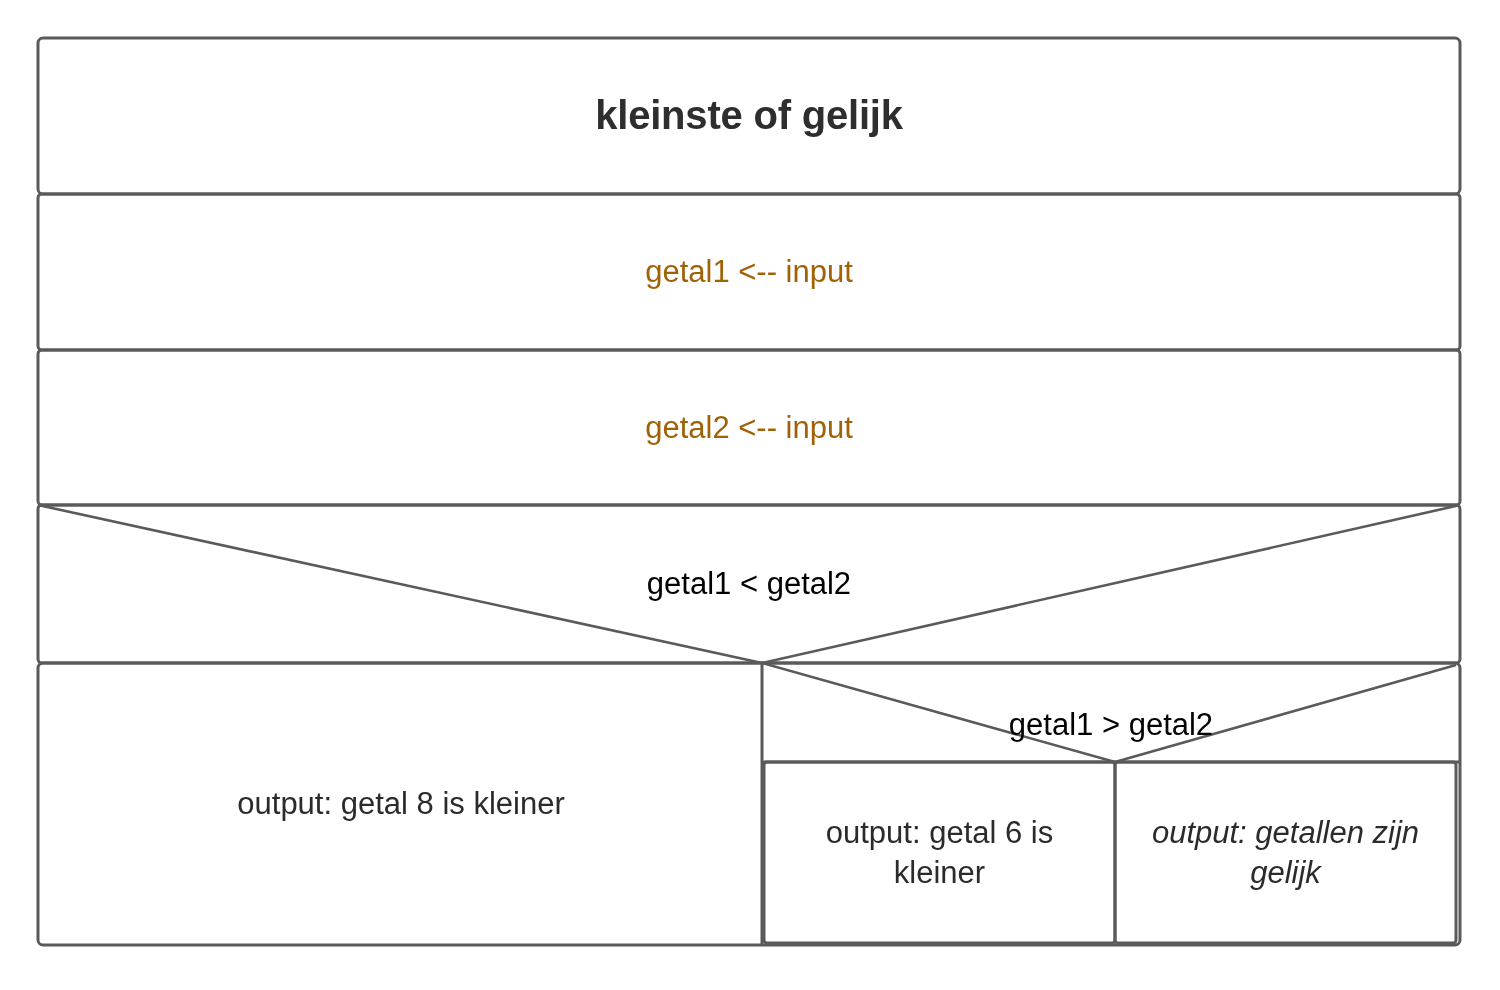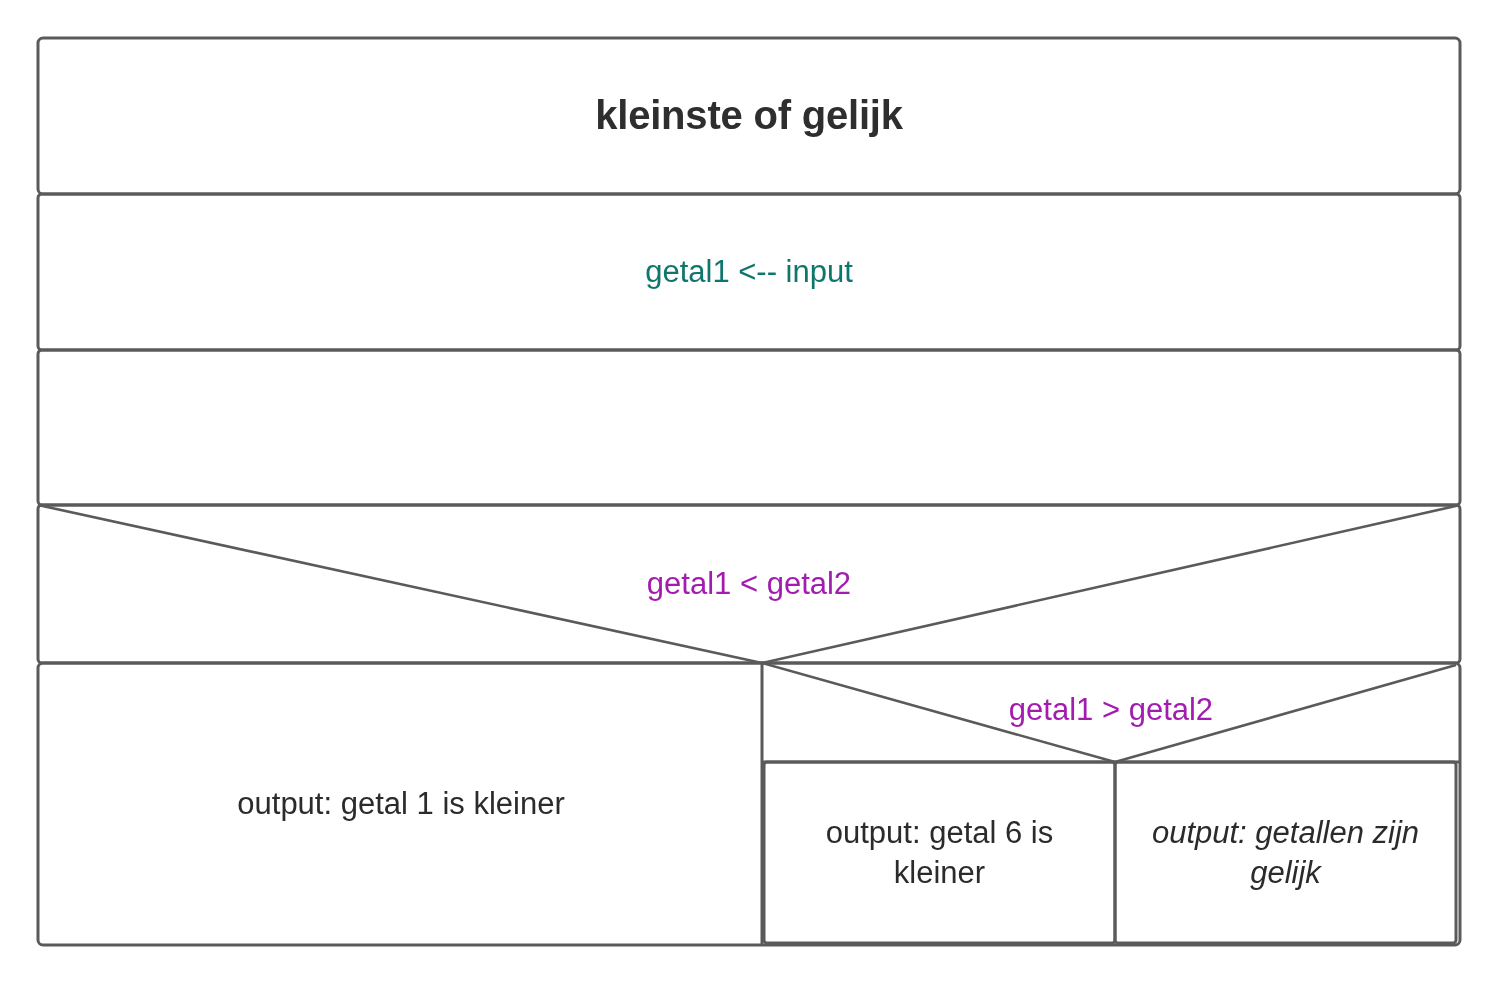--- a/index.html
+++ b/index.html
@@ -57,27 +57,27 @@
   .cell-title {
     font-size: 40px;
     font-weight: bold;
     letter-spacing: -0.2px;
     color: #2e2e2e;
   }
 
   .cell-stmt {
     font-size: 31px;
     font-weight: normal;
-    color: #0f766e;
+    color: #a16207;
   }
 
   .cell-cond {
     font-size: 31px;
     font-weight: normal;
-    color: #a21caf;
+    color: #000000;
   }
 
   .cell-out {
     font-size: 31px;
     font-weight: normal;
     color: #2b2b2b;
     padding: 0 18px;
   }
 
   
@@ -114,30 +114,33 @@
   </svg>
 
   <div class="cell cell-title" style="left:38px; top:38px; width:1422px; height:156px;">
     <span>kleinste of gelijk</span>
   </div>
 
   <div class="cell cell-stmt" style="left:38px; top:194px; width:1422px; height:156px;">
     <span>getal1 &lt;-- input</span>
   </div>
 
+  <div class="cell cell-stmt" style="left:38px; top:350px; width:1422px; height:155px;">
+    <span>getal2 &lt;-- input</span>
+  </div>
 
   <div class="cell cell-cond cond-outer" style="left:38px; top:505px; width:1422px; height:158px;">
     <span>getal1 &lt; getal2</span>
   </div>
 
   <div class="cell cell-out" style="left:40px; top:665px; width:722px; height:278px;">
-    <span>output: getal 1 is kleiner</span>
+    <span>output: getal 8 is kleiner</span>
   </div>
 
-  <div class="cell cell-cond" style="left:764px; top:648px; width:694px; height:123px;align-items:center;">
+  <div class="cell cell-cond" style="left:764px; top:663px; width:694px; height:123px;align-items:center;">
     <span>getal1 &gt; getal2</span>
   </div>
 
   <div class="cell cell-out" style="left:764px; top:762px; width:351px; height:181px;">
     <span>output: getal 6 is kleiner</span>
   </div>
 
   <div class="cell cell-out" style="left:1115px; top:762px; width:341px; height:181px;font-style:italic;">
     <span>output: getallen zijn gelijk</span>
   </div>

